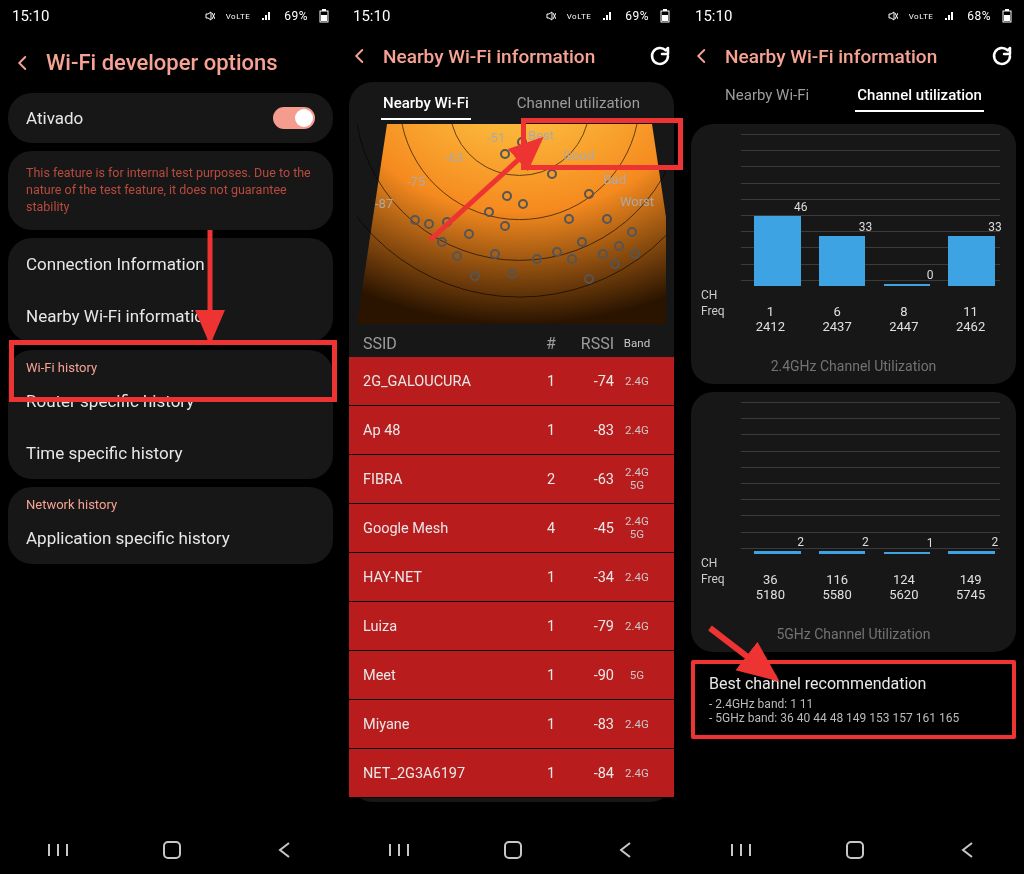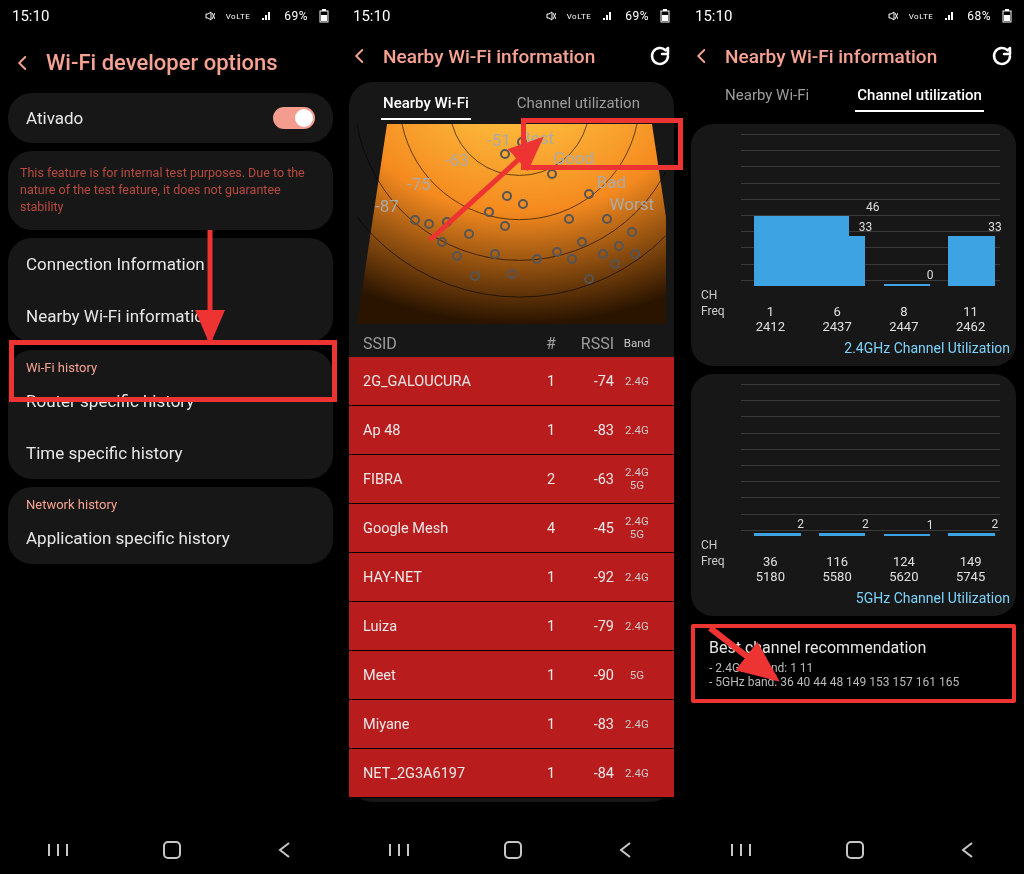--- a/index.html
+++ b/index.html
@@ -15,52 +15,52 @@
   .header{display:flex;align-items:center;padding:18px 14px 10px;gap:14px}
   .header.tight{padding:12px 10px 6px}
   .back{width:18px;height:18px;flex:0 0 auto}
   .title{font-size:22px;font-weight:500;flex:1;white-space:nowrap}
   .title.sm{font-size:19px}
   .refresh{width:24px;height:24px;flex:0 0 auto}
   .accent{color:#F7A393}
   
   .card{background:#171717;border-radius:24px;margin:8px;padding:0 0;}
   .row{display:flex;justify-content:space-between;align-items:center;padding:14px 18px;font-size:17px;color:#e7e7e7}
-  .warn{color:#b94a3f;font-size:12.5px;line-height:1.35;padding:14px 12px}
+  .warn{color:#b94a3f;font-size:12.5px;line-height:1.35;padding:14px 18px}
   .sect{font-size:13px;color:#F7A393;padding:10px 18px 0}
   .item{font-size:17px;color:#e7e7e7;padding:16px 18px}
   .toggle{width:42px;height:22px;background:#F49C8E;border-radius:12px;position:relative}
   .toggle:after{content:"";position:absolute;right:2px;top:2px;width:18px;height:18px;background:#fff;border-radius:50%}
   
   .tabs{display:flex;justify-content:space-around;padding:8px 10px 4px}
   .tab{font-size:15px;color:#9c9c9c;padding:4px 2px 6px}
   .tab.active{color:#fff;border-bottom:2px solid #fff;font-weight:500}
   
   .radar{position:relative;height:200px;margin:0 8px 6px;overflow:hidden}
   .radar svg{position:absolute;left:0;top:0}
-  .rlabel{position:absolute;font-size:17px;color:#aaa}
+  .rlabel{position:absolute;font-size:13px;color:#aaa}
   
   .thead,.trow{display:flex;align-items:center;padding:4px 14px}
   .thead{color:#9d9d9d;font-size:16px;margin-top:6px}
   .trow{color:#e9e9e9;font-size:14.5px;height:40px;border-bottom:1px solid #000;background:#b91c1c}
   .col-ssid{flex:1;min-width:0;white-space:nowrap;overflow:hidden}
   .col-n{width:30px;text-align:center}
   .col-rssi{width:48px;text-align:right}
   .col-band{width:46px;text-align:center;font-size:11.5px;color:#c8c8c8;line-height:1.1}
   
   .chartCard{background:#171717;border-radius:22px;margin:8px;padding:10px 6px 10px}
   .bars{position:relative;height:170px;margin:0 4px}
   .bars .grid{position:absolute;left:40px;right:6px;top:0;bottom:18px}
   .bars .grid div{border-top:1px solid #3a3a3a;height:10%}
   .bar{position:absolute;bottom:18px;background:#3ea3e3;text-align:center}
   .barlbl{position:absolute;font-size:12px;color:#ddd;width:100%;text-align:center;top:-16px}
   .axis{position:absolute;left:0;font-size:12px;color:#ccc}
   .xrow{display:flex;margin-left:40px;margin-right:6px}
   .xcell{flex:1;text-align:center;font-size:13px;color:#e0e0e0}
-  .chartTitle{text-align:right;font-size:14px;color:#7dd3fc;margin-top:6px}
+  .chartTitle{text-align:center;font-size:14px;color:#737373;margin-top:24px}
   
   .recbox{border:4px solid #e33;margin:8px;padding:10px 14px;border-radius:2px}
   .recbox h4{margin:0 0 4px;font-size:16px;color:#e8e8e8;font-weight:400}
   .recbox p{margin:0;font-size:12px;color:#bbb}
   
   .hl{position:absolute;border:5px solid #e33;pointer-events:none;z-index:50}
   .arrow{position:absolute;z-index:49;pointer-events:none}
   
   .navbar{position:absolute;left:0;right:0;bottom:0;height:48px;display:flex;align-items:center;justify-content:space-around}
   .navbar svg{opacity:.9}
@@ -247,21 +247,21 @@
           </div>
           <div class="trow">
             <span class="col-ssid">Google Mesh</span>
             <span class="col-n">4</span>
             <span class="col-rssi">-45</span>
             <span class="col-band">2.4G<br>5G</span>
           </div>
           <div class="trow">
             <span class="col-ssid">HAY-NET</span>
             <span class="col-n">1</span>
-            <span class="col-rssi">-92</span>
+            <span class="col-rssi">-34</span>
             <span class="col-band">2.4G</span>
           </div>
           <div class="trow">
             <span class="col-ssid">Luiza</span>
             <span class="col-n">1</span>
             <span class="col-rssi">-79</span>
             <span class="col-band">2.4G</span>
           </div>
           <div class="trow">
             <span class="col-ssid">Meet</span>
@@ -340,21 +340,21 @@
             <div></div>
             <div></div>
             <div></div>
             <div></div>
             <div></div>
             <div></div>
             <div></div>
           </div>
       <span class="axis" style="bottom:2px">CH</span>
       <span class="axis" style="bottom:-14px">Freq</span>
-    <div class="bar" style="left: 53.065px; width: 46.62px; height: 69.92px; padding-left: 48px;">
+    <div class="bar" style="left: 53.065px; width: 46.62px; height: 69.92px;">
             <span class="barlbl">46</span>
           </div>
           <div class="bar" style="left: 117.815px; width: 46.62px; height: 50.16px;">
             <span class="barlbl">33</span>
           </div>
           <div class="bar" style="left: 182.565px; width: 46.62px; height: 2px;">
             <span class="barlbl">0</span>
           </div>
           <div class="bar" style="left: 247.315px; width: 46.62px; height: 50.16px;">
             <span class="barlbl">33</span>

